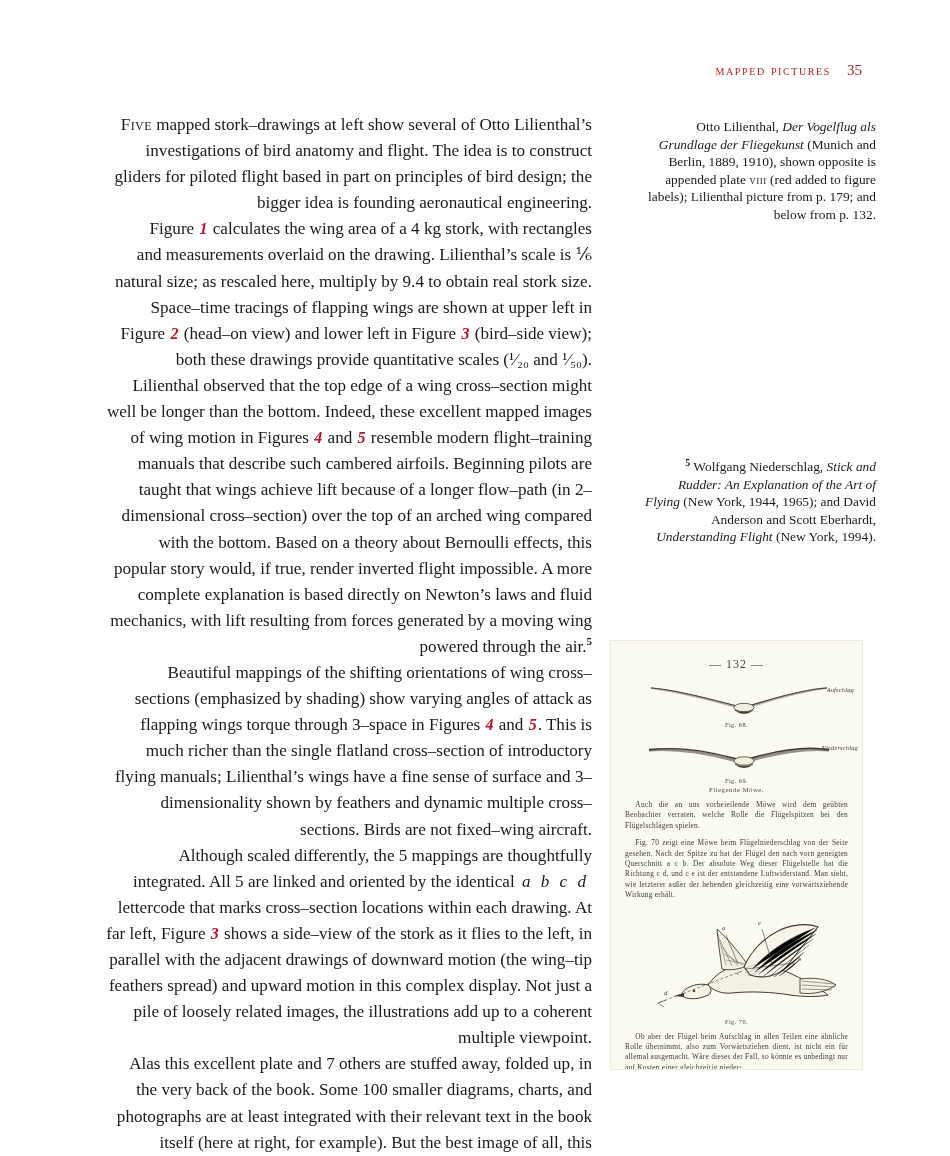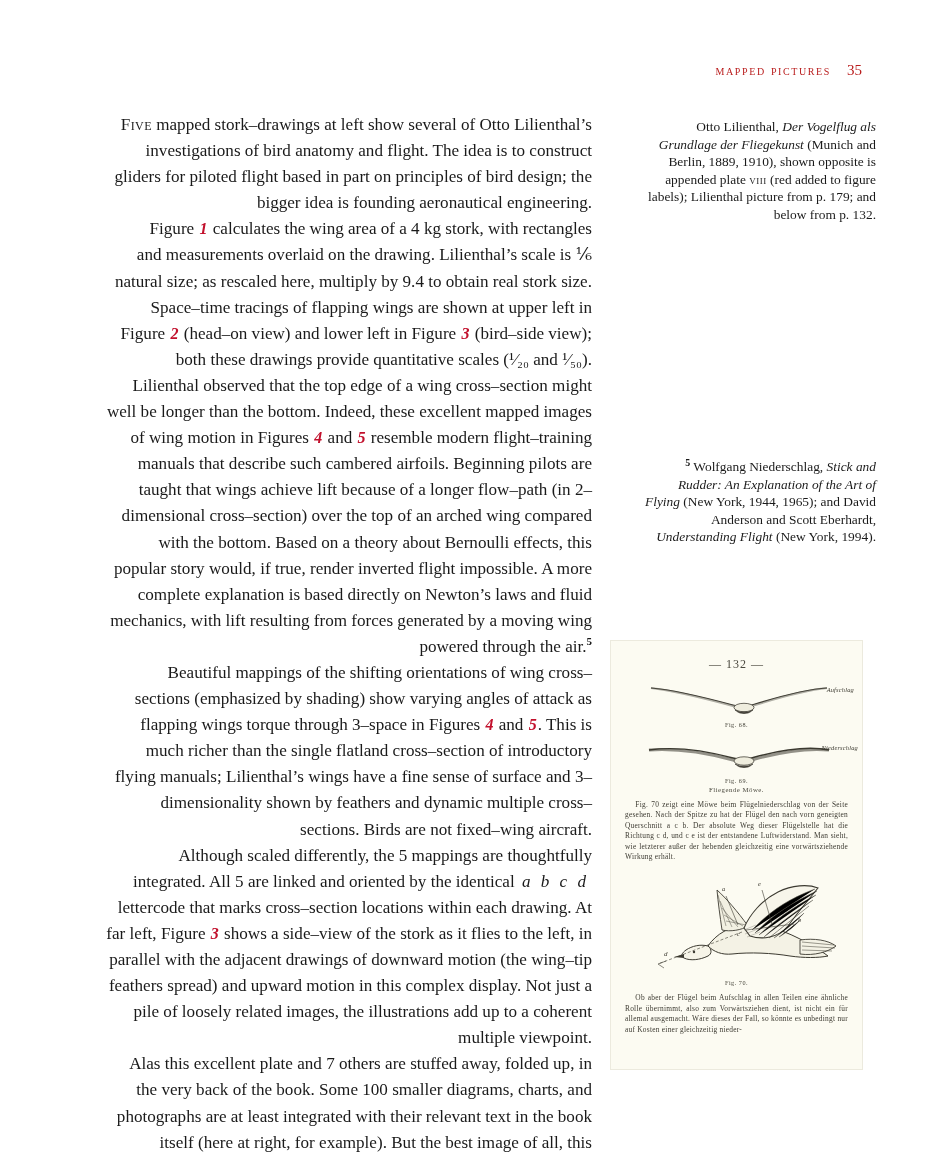--- a/index.html
+++ b/index.html
@@ -207,20 +207,21 @@
       <path d="M12,16 C40,14 70,19 96,26 C104,28 110,28 118,25 C144,18 172,14 192,16" fill="none" stroke="#3c3a31" stroke-width="3" stroke-opacity="0.55"></path>
       <ellipse cx="107" cy="27" rx="10" ry="4.2" fill="#efedde" stroke="#46443b" stroke-width="0.8"></ellipse>
       <path d="M98,30 q9,6 18,0" fill="none" stroke="#3c3a31" stroke-width="1"></path>
       <path d="M99,31.5 q8,5 16,0" fill="#3c3a31" stroke="none" opacity="0.75"></path>
     </svg>
     <span class="fx-sidelabel" style="right:4px; top:10px;">Niederschlag</span>
     <div class="fx-caption">Fig. 69.</div>
     <div class="fx-caption big">Fliegende Möwe.</div>
   </div>
 
+  <div class="fx-para indent">Auch die an uns vorbeieilende Möwe wird dem geübten Beobachter verraten, welche Rolle die Flügelspitzen bei den Flügelschlägen spielen.</div>
   <div class="fx-para indent">Fig. 70 zeigt eine Möwe beim Flügelniederschlag von der Seite gesehen. Nach der Spitze zu hat der Flügel den nach vorn geneigten Querschnitt a c b. Der absolute Weg dieser Flügelstelle hat die Richtung c d, und c e ist der entstandene Luftwiderstand. Man sieht, wie letzterer außer der hebenden gleichzeitig eine vorwärtsziehende Wirkung erhält.</div>
 
   <div class="fx-figblock">
     <svg class="fx-svg" width="230" height="108" viewBox="0 0 230 108">
 
       <path d="M86,78 C94,66 108,58 124,57 C142,56 160,62 176,70 C188,76 198,82 206,88
                C196,90 182,90 168,88 C150,85 128,84 110,86 C100,87 92,84 86,78 Z" fill="#f4f2e5" stroke="#3c3a31" stroke-width="1"></path>
 
       <path d="M86,78 C78,76 70,78 64,82 C60,85 58,88 62,90 C68,93 78,92 86,88 C90,86 90,81 86,78 Z" fill="#f6f4e8" stroke="#3c3a31" stroke-width="1"></path>
       <circle cx="72" cy="84" r="1.2" fill="#3c3a31"></circle>

